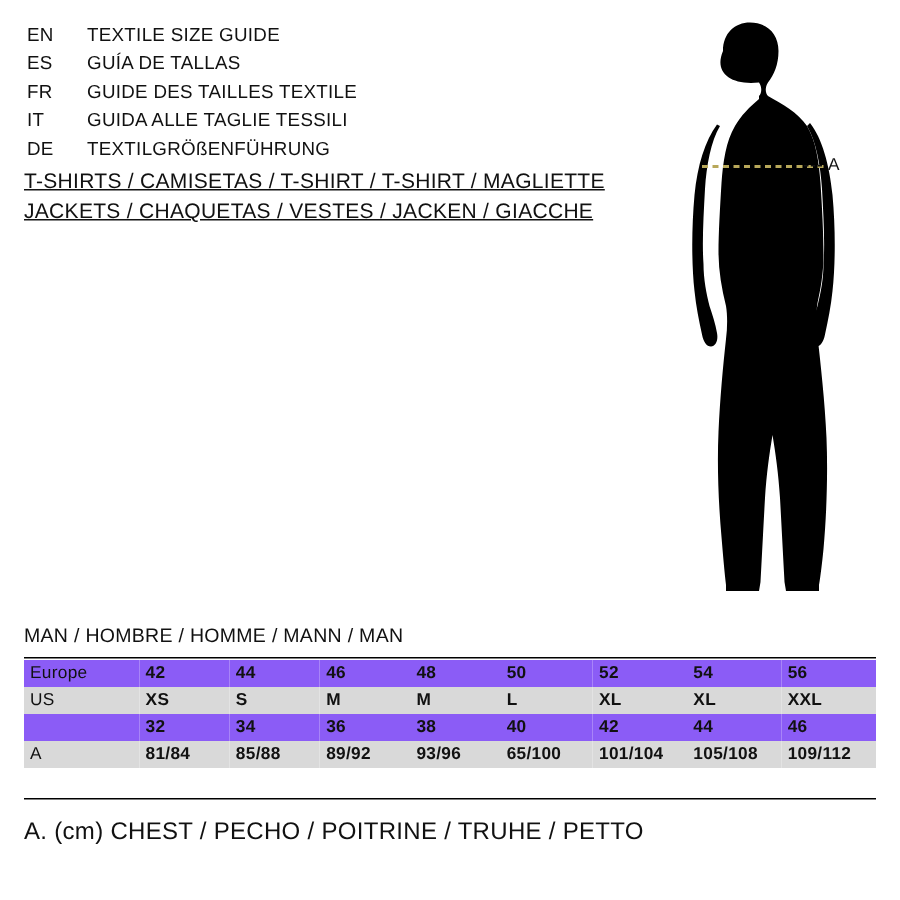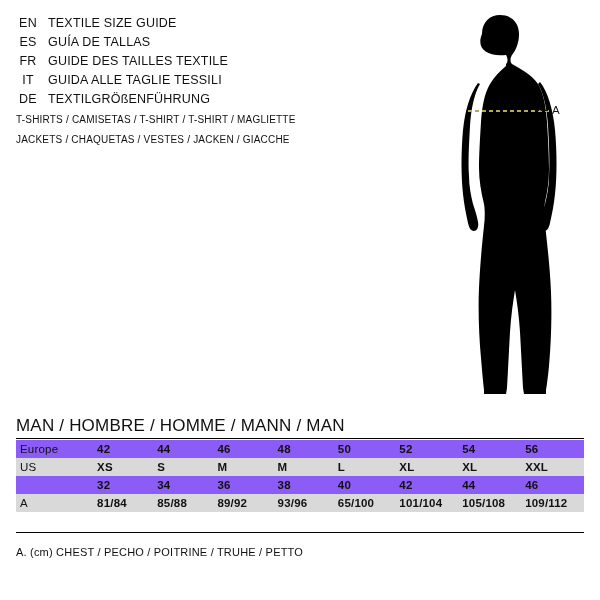--- a/index.html
+++ b/index.html
@@ -18,24 +18,23 @@
   }
   .page {
     position: relative;
     width: 600px;
     height: 600px;
   }
 
   
   .lang-block {
     position: absolute;
-    left: 8px;
+    left: 18px;
     top: 16px;
     width: 400px;
-    text-align: center;
   }
   .lang-row {
     display: flex;
     align-items: baseline;
     height: 19px;
     font-size: 12.5px;
     letter-spacing: 0.2px;
   }
   .lang-code {
     width: 40px;
@@ -47,24 +46,25 @@
   }
 
   
   .cat-block {
     position: absolute;
     left: 16px;
     top: 110px;
     width: 420px;
   }
   .cat-line {
-    font-size: 10px;
+    font-size: 14px;
     letter-spacing: 0.2px;
     line-height: 20px;
     white-space: nowrap;
+    text-decoration: underline;
   }
 
   
   .figure {
     position: absolute;
     left: 420px;
     top: 10px;
     width: 175px;
     height: 390px;
   }
@@ -85,21 +85,21 @@
     width: 12px;
     height: 0;
     border-top: 1.5px dashed #111111;
   }
 
   
   .table-head-label {
     position: absolute;
     left: 16px;
     top: 416px;
-    font-size: 17px;
+    font-size: 13px;
     letter-spacing: 0.2px;
   }
   .rule-top {
     position: absolute;
     left: 16px;
     top: 438px;
     width: 568px;
     height: 1px;
     background: #000000;
   }
@@ -141,21 +141,21 @@
     top: 532px;
     width: 568px;
     height: 1px;
     background: #000000;
   }
 
   .footnote {
     position: absolute;
     left: 16px;
     top: 546px;
-    font-size: 11px;
+    font-size: 16px;
     letter-spacing: 0.2px;
   }
 </style>
 </head>
 <body>
 
 <div class="page">
 
   <div class="lang-block">
     <div class="lang-row">

